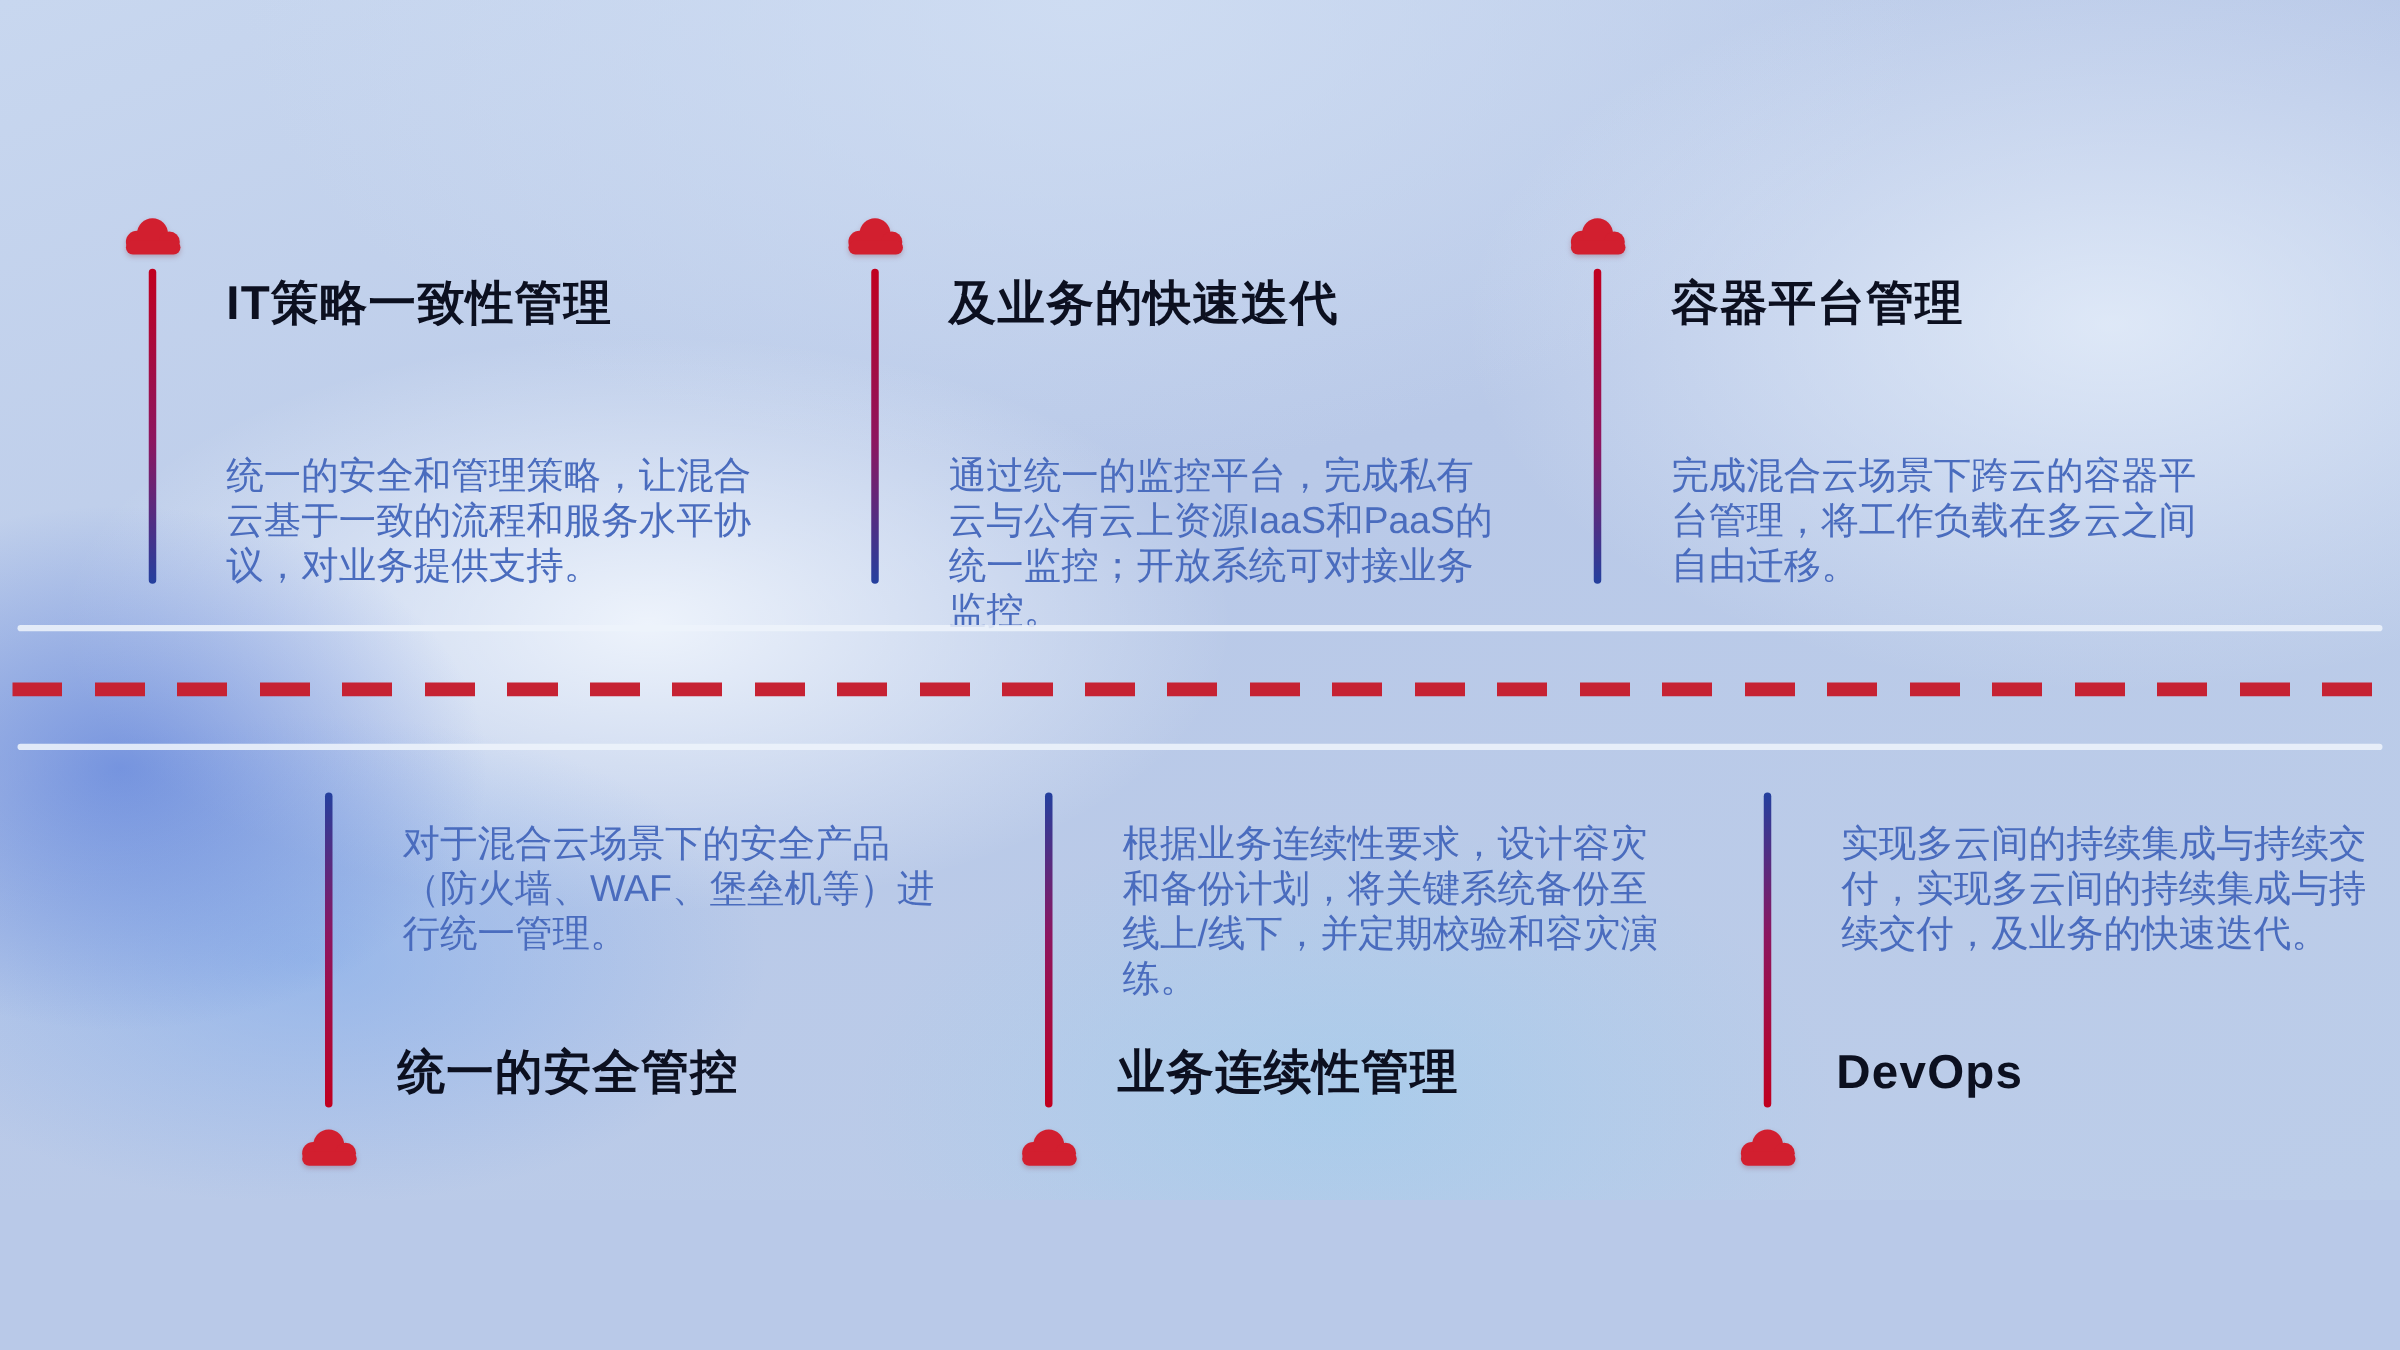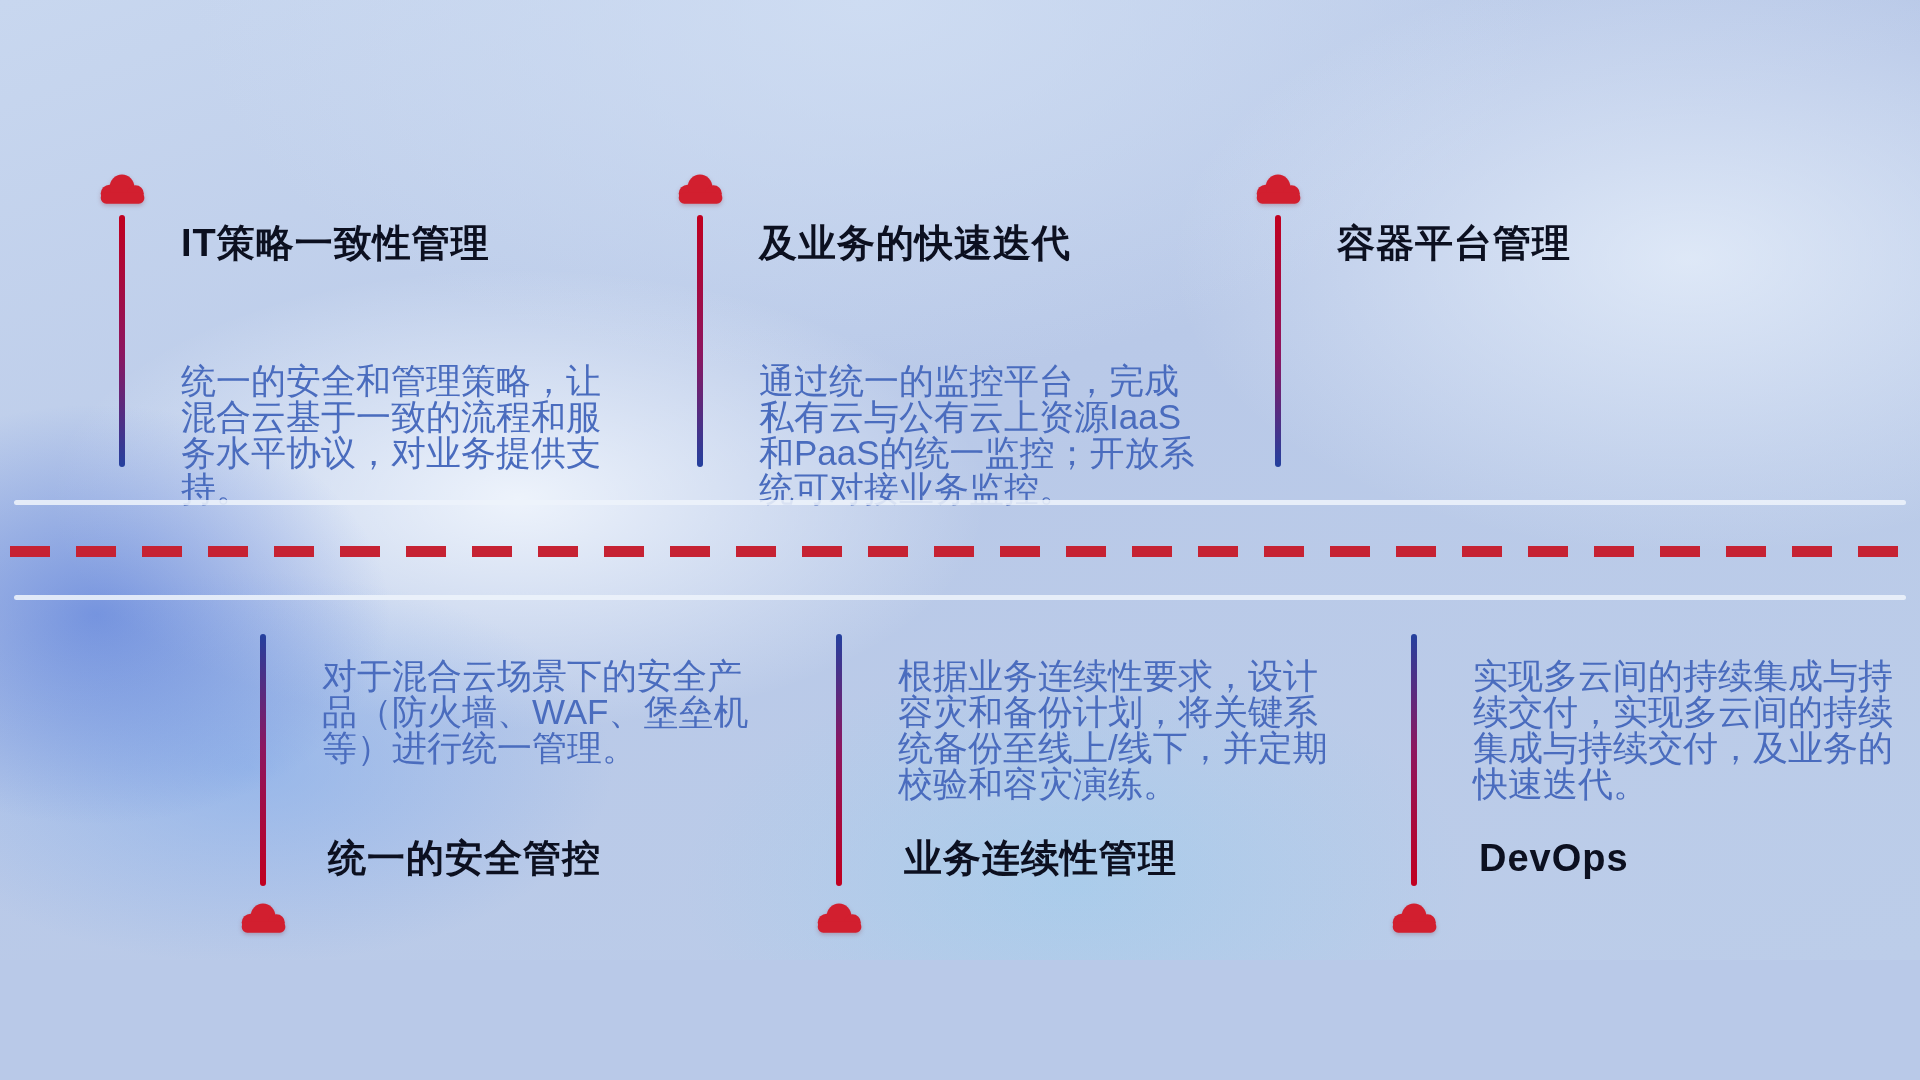--- a/index.html
+++ b/index.html
@@ -50,23 +50,23 @@
   .stem{position:absolute;left:0;width:6px;height:252px;border-radius:3px;}
   .feature.top .stem{top:46px;background:linear-gradient(180deg,var(--stem-red) 0%,#8c1660 55%,var(--stem-blue) 100%);}
   .feature.bottom .stem{top:0;background:linear-gradient(180deg,var(--stem-blue) 0%,#8c1660 45%,var(--stem-red) 100%);}
 
   .content{position:absolute;left:62px;width:446px;}
   .feature.top .content{top:50px;}
   .feature.bottom .content{top:4px;margin-top:20px;}
 
   .title{margin:0;font-size:38px;line-height:48px;font-weight:700;
          color:var(--title-text);letter-spacing:1px;white-space:nowrap;}
-  .desc{margin:0;font-size:35px;line-height:36px;color:var(--description-text);}
+  .desc{margin:0;font-size:30px;line-height:36px;color:var(--description-text);}
   .feature.top .desc{margin-top:96px;}
-  .feature.bottom .title{position:absolute;left:68px;top:200px;}
+  .feature.bottom .title{position:absolute;left:58px;top:200px;}
 
   
   .rail{position:absolute;left:14px;right:14px;height:5px;border-radius:3px;
         background:var(--rail-white);opacity:0.88;}
   .rail-top{top:500px;}
   .rail-bottom{top:595px;}
   .dashes{position:absolute;left:10px;right:6px;top:546px;height:11px;
         background:repeating-linear-gradient(90deg,var(--dash-red) 0 40px,transparent 40px 66px);}
 </style>
 </head>
@@ -111,20 +111,21 @@
       <g fill="currentColor">
         <circle cx="28" cy="42" r="16"></circle>
           <circle cx="50" cy="30" r="22"></circle>
         <circle cx="74" cy="42" r="15"></circle>
           <rect x="12" y="40" width="78" height="20" rx="10"></rect>
       </g>
     </svg>
     <div class="stem"></div>
     <div class="content">
       <h2 class="title">容器平台管理</h2>
+      <p class="desc">完成混合云场景下跨云的容器平台管理，将工作负载在多云之间自由迁移。</p>
     </div>
   </div>
 
   <div>
     <div class="rail rail-top"></div>
     <div class="dashes"></div>
     <div class="rail rail-bottom"></div>
   </div>
 
   <div class="feature bottom pos-b0">

